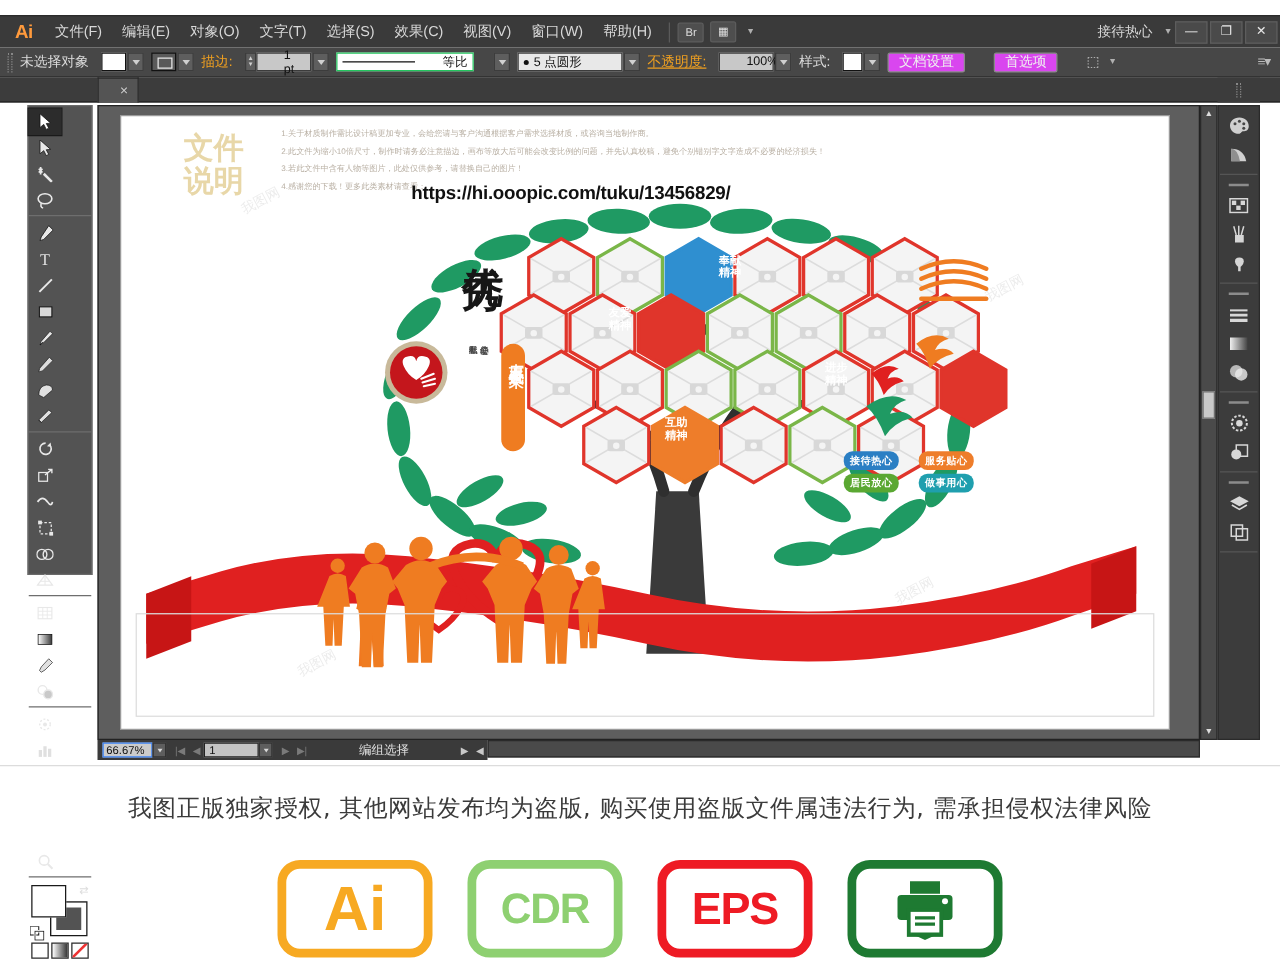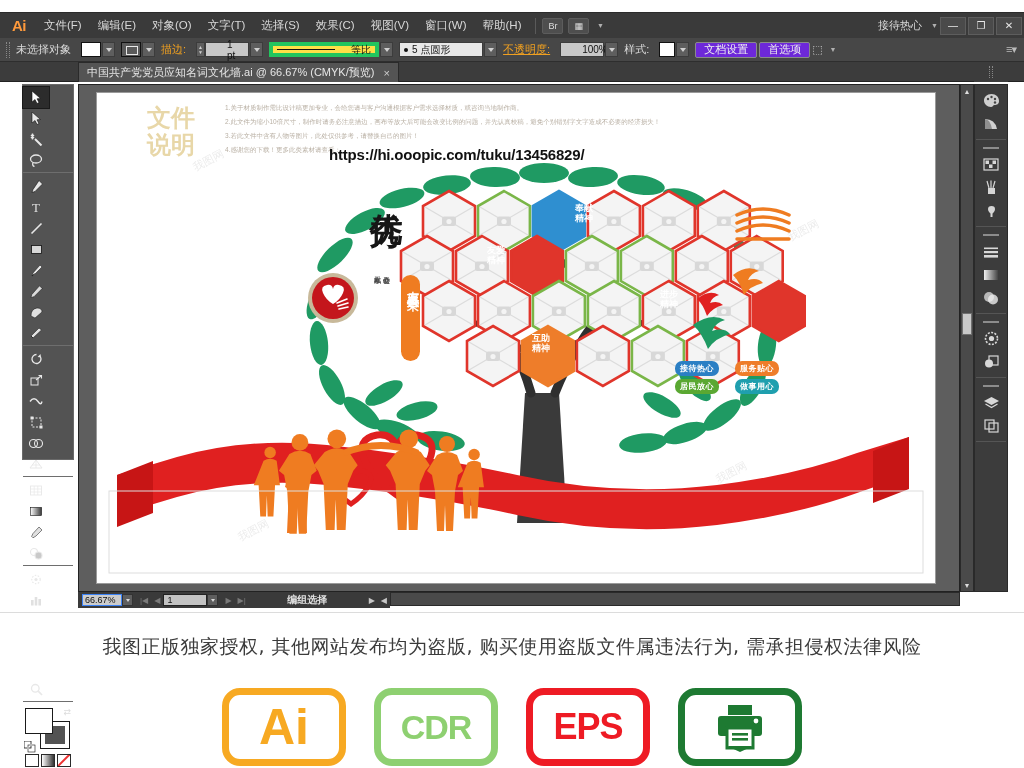--- a/index.html
+++ b/index.html
@@ -66,34 +66,34 @@
   .spinner {
     width:9px; height:15px; background:#5e5e5e; border:1px solid #3c3c3c;
     display:flex; flex-direction:column; justify-content:center; align-items:center; margin-right:0;
   }
   .spinner span { font-size:5px; color:#d0d0d0; line-height:5px; }
   .txtfield {
     height:15px; background:#c8c8c8; border:1px solid #3c3c3c; color:#111;
     font-size:10px; padding:0 21px; display:flex; align-items:center; margin-right:1px;
   }
   .strokefield {
-    height:15px; width:110px; background:#fde047; border:4px solid #22c55e;
+    height:15px; width:110px; background:#ffffff; border:1px solid #22c55e;
     display:flex; align-items:center; justify-content:space-between;
-    padding:0 4px; font-size:10px; color:#111; margin-right:1px;
+    padding:0 4px; font-size:10px; color:#111; margin-right:16px;
   }
   .strokeline { width:58px; height:1px; background:#111; }
   .profilefield {
     height:15px; width:84px; background:#e8e8e8; border:1px solid #3c3c3c;
     display:flex; align-items:center; font-size:10px; color:#111; padding:0 4px; margin-right:1px;
   }
   .dot { width:4px; height:4px; border-radius:50%; background:#111; margin-right:4px; }
   .cb-button {
-    height:16px; background:#6d28d9; border:1px solid #8a8a8a; color:#f0f0f0;
+    height:16px; background:#d946ef; border:1px solid #8a8a8a; color:#f0f0f0;
     font-size:11px; padding:0 8px; display:flex; align-items:center;
-    margin-right:2px; border-radius:2px;
+    margin-right:23px; border-radius:2px;
   }
   .styleswatch { width:16px; height:15px; background:#fff; border:1px solid #111; margin-right:1px; }
   .cb-icon { color:#ccc; font-size:11px; margin-right:4px; }
   .panel-menu-icon { color:#bbb; font-size:11px; margin-right:8px; letter-spacing:-1px; }
 
   
   .tabbar {
     position:absolute; left:0; top:62px; width:1024px; height:20px;
     background:#3c3c3c; border-bottom:1px solid #222;
   }
@@ -160,21 +160,21 @@
   }
   .zoomfield {
     height:12px; width:40px; background:#ccc; border:1px solid #3b82f6;
     font-size:9px; color:#111; display:flex; align-items:center; padding-left:2px;
   }
   .sb-dd { width:11px; height:12px; background:#5e5e5e; border:1px solid #333; display:flex; align-items:center; justify-content:center; margin-right:4px;}
   .sb-dd::after { content:''; border-left:2.5px solid transparent; border-right:2.5px solid transparent; border-top:3.5px solid #d8d8d8; }
   .sb-nav { color:#c8c8c8; font-size:8px; padding:0 3px; }
   .sb-nav.dim { color:#7a7a7a; }
   .pagefield { height:12px; width:44px; background:#c3c3c3; border:1px solid #222; font-size:9px; color:#111; display:flex; align-items:center; padding-left:3px; }
-  .sb-text { color:#e0e0e0; font-size:10px; flex:1; text-align:center;font-weight:bold; }
+  .sb-text { color:#e0e0e0; font-size:10px; flex:1; text-align:center; }
 
   
   .rdock {
     position:absolute; left:974px; top:84px; width:34px; height:508px;
     background:#3c3c3c; border:1px solid #2a2a2a;
     display:flex; flex-direction:column; align-items:center; padding-top:4px;
   }
   .rgrp { width:30px; border-bottom:1px solid #555; padding-bottom:4px; margin-bottom:4px; display:flex; flex-direction:column; align-items:center; }
   .rgrp-bar { width:16px; height:2px; background:#8c8c8c; margin:3px 0 4px; }
   .ricon {
@@ -302,21 +302,20 @@
     <div class="cb-button">文档设置</div>
     <div class="cb-button">首选项</div>
     <div class="cb-icon">⬚</div>
     <span class="caret">▼</span>
     <div class="mb-spacer"></div>
     <div class="panel-menu-icon">≡▾</div>
   </div>
 
   <div class="tabbar">
     <div class="doctab">
-      <span>中国共产党党员应知名词文化墙.ai @ 66.67% (CMYK/预览)</span>
       <span class="tab-close">×</span>
     </div>
   </div>
 
   <div class="toolbar">
     <div class="tool sel">
       <svg width="11" height="13" viewBox="0 0 11 13">
           <path d="M1 0 L1 11 L4 8.5 L6 12.5 L8 11.5 L6 7.8 L9.5 7.5 Z" fill="#fff" stroke="#111" stroke-width="0.6"></path>
         </svg>
     </div>

